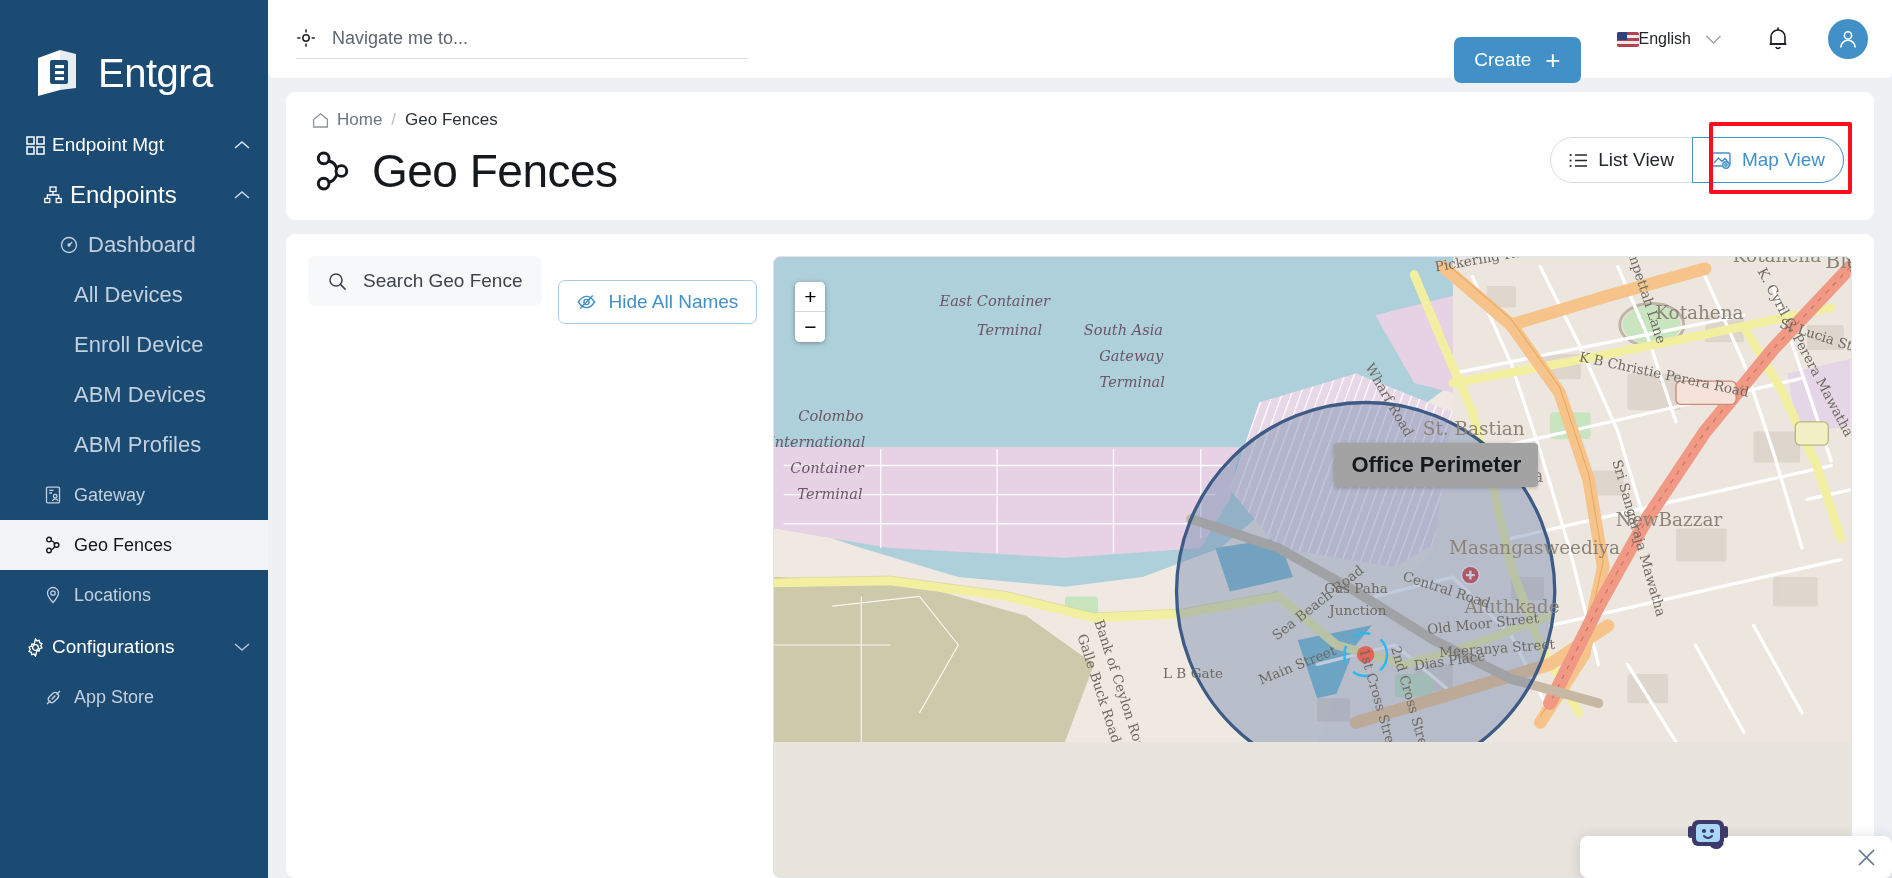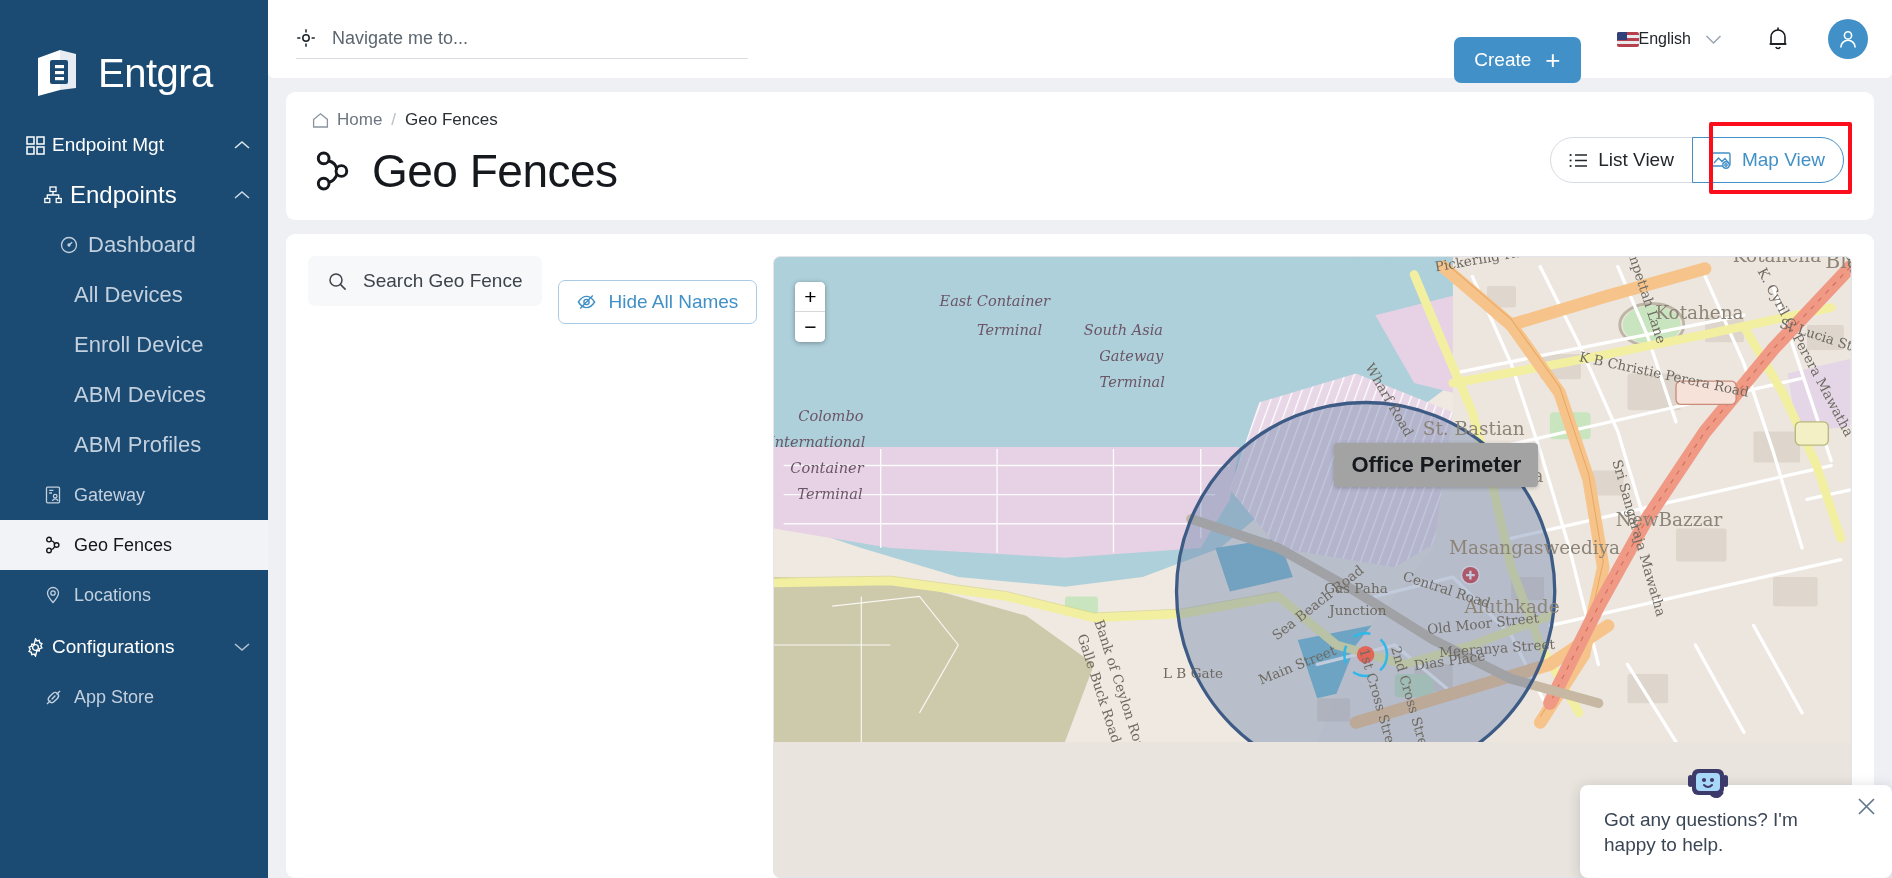--- a/index.html
+++ b/index.html
@@ -720,16 +720,15 @@
         <rect x="35" y="10" width="5" height="12" rx="2.5" fill="#3c3a6b"></rect>
         <path d="M24 30 q6 4 10 -2" fill="none" stroke="#3c3a6b" stroke-width="3" stroke-linecap="round"></path>
       </svg>
     </div>
     <div class="chat-bubble">
       <span class="chat-close">
         <svg class="ic" width="19" height="19" viewBox="0 0 19 19" fill="none" stroke="#63788f" stroke-width="1.7">
           <path d="M2 2 L17 17 M17 2 L2 17"></path>
         </svg>
       </span>
-      <div class="chat-text">Got any questions? I'm happy to help.</div>
     </div>
   </div>
 </div>
 
 </body></html>

